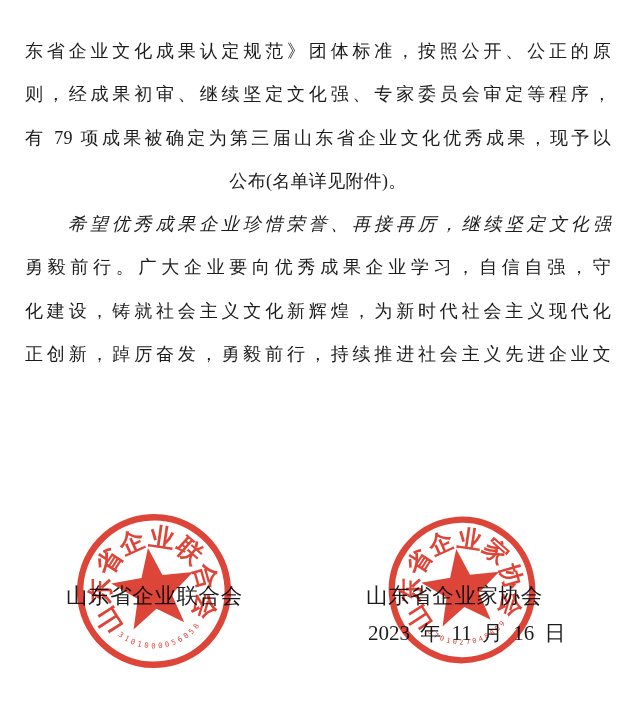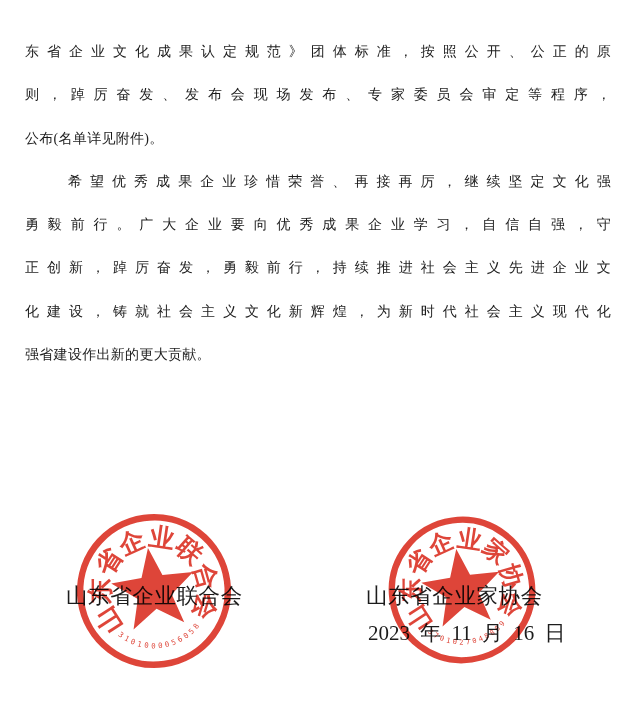--- a/index.html
+++ b/index.html
@@ -6,28 +6,29 @@
   .page{
     position:relative;
     width:631px;height:726px;
     background:var(--paper,#ffffff);
     color:var(--ink,#1c1c1c);
     font-family:"Liberation Serif","DejaVu Serif",serif;
     overflow:hidden;
   }
   .body-text{
     position:absolute;left:25px;top:30px;width:586px;
-    font-size:14px;
+    font-size:18px;
   }
   .line{
     height:43.3px;line-height:43.3px;
     letter-spacing:0.3px;
+    text-align:center;
   }
   .fill{text-align:justify;text-align-last:justify;}
-  .ind{text-indent:43px;}
+  .ind{text-indent:43px;font-style:italic;}
   .attach{margin-top:2px;}
   .sig-name{
     position:absolute;font-size:21.5px;letter-spacing:0.6px;
     white-space:nowrap;z-index:1;
   }
   .sig-name.left-org{left:66px;top:581px;}
   .sig-name.right-org{left:366px;top:581px;}
   .sig-date{
     position:absolute;left:368px;top:619px;
     font-size:21px;word-spacing:5px;white-space:nowrap;z-index:1;
@@ -52,29 +53,29 @@
   }
 </style>
 </head>
 <body>
 
 <div class="page">
 
   <div class="body-text">
     <div>
       <div class="line fill">东省企业文化成果认定规范》团体标准，按照公开、公正的原</div>
-      <div class="line fill">则，踔厉奋发、发布会现场发布、专家委员会审定等程序，</div>
+      <div class="line fill">则，经成果初审、继续坚定文化强、专家委员会审定等程序，</div>
+      <div class="line fill">有 79 项成果被确定为第三届山东省企业文化优秀成果，现予以</div>
       <div class="line">公布(名单详见附件)。</div>
     </div>
     <div>
       <div class="line fill ind">希望优秀成果企业珍惜荣誉、再接再厉，继续坚定文化强</div>
       <div class="line fill">勇毅前行。广大企业要向优秀成果企业学习，自信自强，守</div>
+      <div class="line fill">化建设，铸就社会主义文化新辉煌，为新时代社会主义现代化</div>
       <div class="line fill">正创新，踔厉奋发，勇毅前行，持续推进社会主义先进企业文</div>
-      <div class="line fill">化建设，铸就社会主义文化新辉煌，为新时代社会主义现代化</div>
-      <div class="line">强省建设作出新的更大贡献。</div>
     </div>
   </div>
 
   <div class="sig-name left-org">山东省企业联合会</div>
   <div class="sig-name right-org">山东省企业家协会</div>
   <div class="sig-date">2023 年 11 月 16 日</div>
 
   <div class="seal seal-left">
     <svg viewBox="0 0 200 200" xmlns="http://www.w3.org/2000/svg">
       <circle class="ring" cx="100" cy="100" r="90"></circle>

